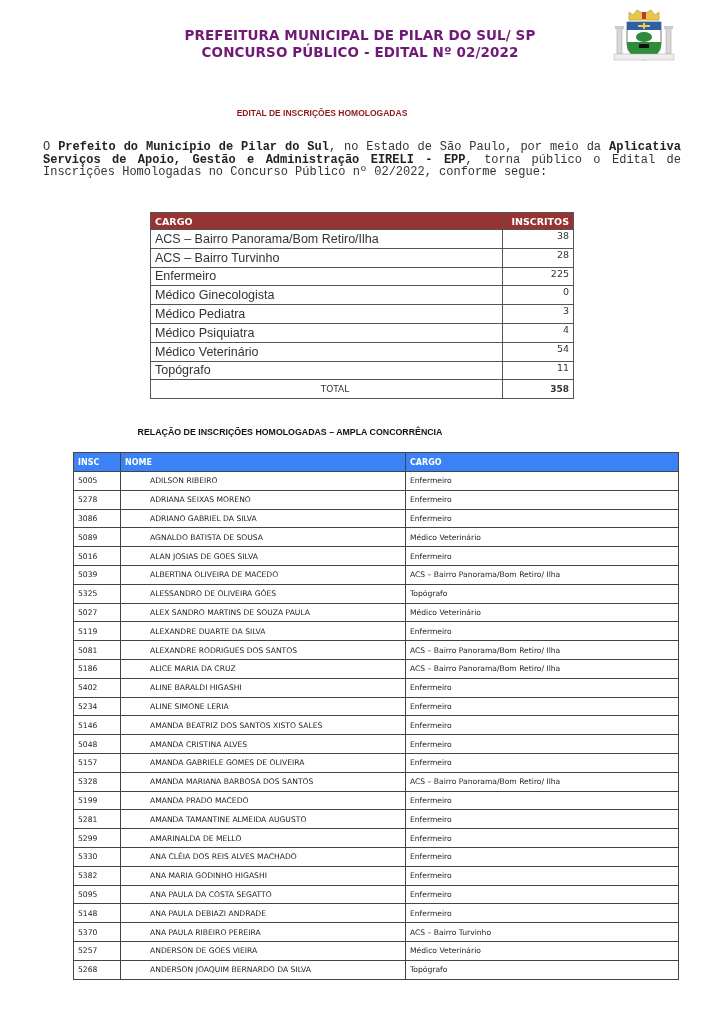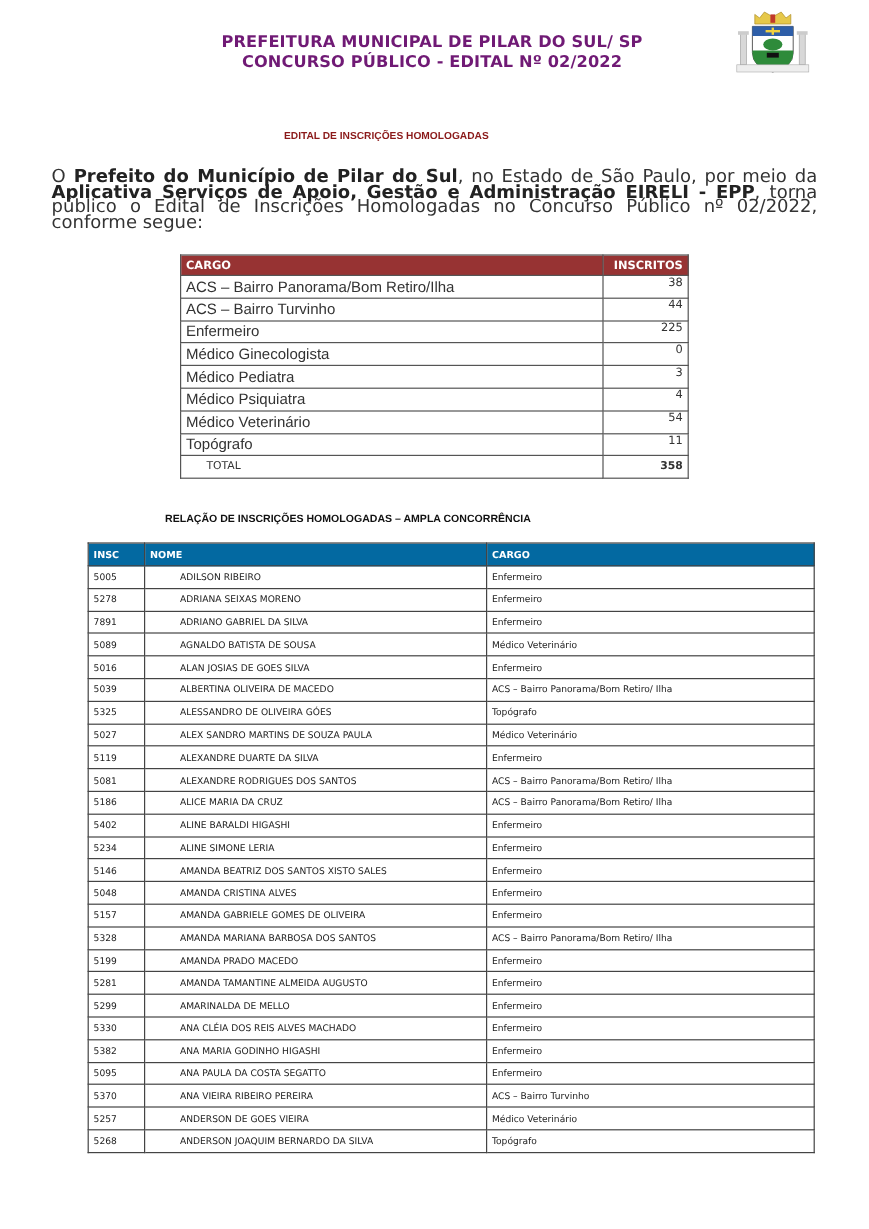--- a/index.html
+++ b/index.html
@@ -5,39 +5,39 @@
   html, body { margin: 0; padding: 0; background: #ffffff; }
   body { width: 724px; height: 1024px; position: relative; overflow: hidden;
          font-family: "DejaVu Sans", sans-serif; color: #222; }
   .title { position: absolute; left: 120px; width: 480px; text-align: center;
            font-weight: bold; font-size: 13.5px; color: #701a75; letter-spacing: 0.1px; }
   .title.t1 { top: 27px; }
   .title.t2 { top: 44px; }
   .crest { position: absolute; left: 613px; top: 6px; width: 62px; height: 58px; }
   .edital-title { position: absolute; top: 108px; left: 0; width: 644px; text-align: center;
                   font-size: 8.5px; font-weight: bold; color: #8b1a1a; font-family: "Liberation Sans", sans-serif; }
-  .intro { position: absolute; top: 141px; left: 43px; width: 638px; font-size: 15px;
-           line-height: 12.6px; text-align: justify; color: #333; }
+  .intro { position: absolute; top: 141px; left: 43px; width: 638px; font-size: 12px;
+           line-height: 12.6px; text-align: justify; color: #333; font-family: Liberation Mono, monospace; }
   .intro b { color: #222; }
   table { border-collapse: collapse; }
   .summary { position: absolute; left: 150px; top: 212px; width: 424px; }
   .summary td, .summary th { border: 1px solid #555; padding: 0 4px; }
   .summary th { background: #973333; color: #fff; font-size: 9.5px; font-weight: bold; text-align: left;
                 height: 16px; }
   .summary th.num { text-align: right; }
   .summary td { font-family: "Liberation Sans", sans-serif; font-size: 12.5px; height: 17.8px; color: #333; }
   .summary td.num { text-align: right; font-size: 9.5px; vertical-align: top; font-family: "DejaVu Sans", sans-serif; width: 62px; }
   .summary tr.total td { font-size: 9px; font-family: "DejaVu Sans", sans-serif; }
   .summary tr.total td.num { font-weight: bold; vertical-align: middle; }
-  .summary tr.total td.lbl { padding-left: 21px; }
+  .summary tr.total td.lbl { padding-left: 21px; text-align: center; }
   .rel-title { position: absolute; top: 427px; left: 0; width: 580px; text-align: center;
                font-size: 8.8px; font-weight: bold; color: #111; font-family: "Liberation Sans", sans-serif; }
   .main { position: absolute; left: 73px; top: 452px; width: 606px; }
   .main th, .main td { border: 1px solid #444; padding: 0 4px; text-align: left; }
-  .main th { background: #0369a1; color: #fff; font-size: 8px; font-weight: bold; height: 18px; }
+  .main th { background: #3b82f6; color: #fff; font-size: 8px; font-weight: bold; height: 18px; }
   .main td { font-size: 7.6px; height: 17.8px; color: #222; border-left: 1px solid #444; }
   .main td:first-child { width: 38px; }
   .main td:nth-child(2) { width: 251px; padding-left: 29px; }
 </style>
 </head>
 <body>
 
 <div class="title t1">PREFEITURA MUNICIPAL DE PILAR DO SUL/ SP</div>
 <div class="title t2">CONCURSO PÚBLICO - EDITAL Nº 02/2022</div>
 
@@ -69,21 +69,21 @@
       <th class="num">INSCRITOS</th>
     </tr>
   </thead>
   <tbody>
     <tr>
         <td>ACS – Bairro Panorama/Bom Retiro/Ilha</td>
         <td class="num">38</td>
       </tr>
     <tr>
         <td>ACS – Bairro Turvinho</td>
-        <td class="num">44</td>
+        <td class="num">28</td>
       </tr>
     <tr>
         <td>Enfermeiro</td>
         <td class="num">225</td>
       </tr>
     <tr>
         <td>Médico Ginecologista</td>
         <td class="num">0</td>
       </tr>
     <tr>
@@ -124,21 +124,21 @@
         <td>5005</td>
         <td>ADILSON RIBEIRO</td>
         <td>Enfermeiro</td>
       </tr>
       <tr>
         <td>5278</td>
         <td>ADRIANA SEIXAS MORENO</td>
         <td>Enfermeiro</td>
       </tr>
       <tr>
-        <td>7891</td>
+        <td>3086</td>
         <td>ADRIANO GABRIEL DA SILVA</td>
         <td>Enfermeiro</td>
       </tr>
       <tr>
         <td>5089</td>
         <td>AGNALDO BATISTA DE SOUSA</td>
         <td>Médico Veterinário</td>
       </tr>
       <tr>
         <td>5016</td>
@@ -229,22 +229,27 @@
         <td>5382</td>
         <td>ANA MARIA GODINHO HIGASHI</td>
         <td>Enfermeiro</td>
       </tr>
       <tr>
         <td>5095</td>
         <td>ANA PAULA DA COSTA SEGATTO</td>
         <td>Enfermeiro</td>
       </tr>
       <tr>
+        <td>5148</td>
+        <td>ANA PAULA DEBIAZI ANDRADE</td>
+        <td>Enfermeiro</td>
+      </tr>
+      <tr>
         <td>5370</td>
-        <td>ANA VIEIRA RIBEIRO PEREIRA</td>
+        <td>ANA PAULA RIBEIRO PEREIRA</td>
         <td>ACS – Bairro Turvinho</td>
       </tr>
       <tr>
         <td>5257</td>
         <td>ANDERSON DE GOES VIEIRA</td>
         <td>Médico Veterinário</td>
       </tr>
       <tr>
         <td>5268</td>
         <td>ANDERSON JOAQUIM BERNARDO DA SILVA</td>

